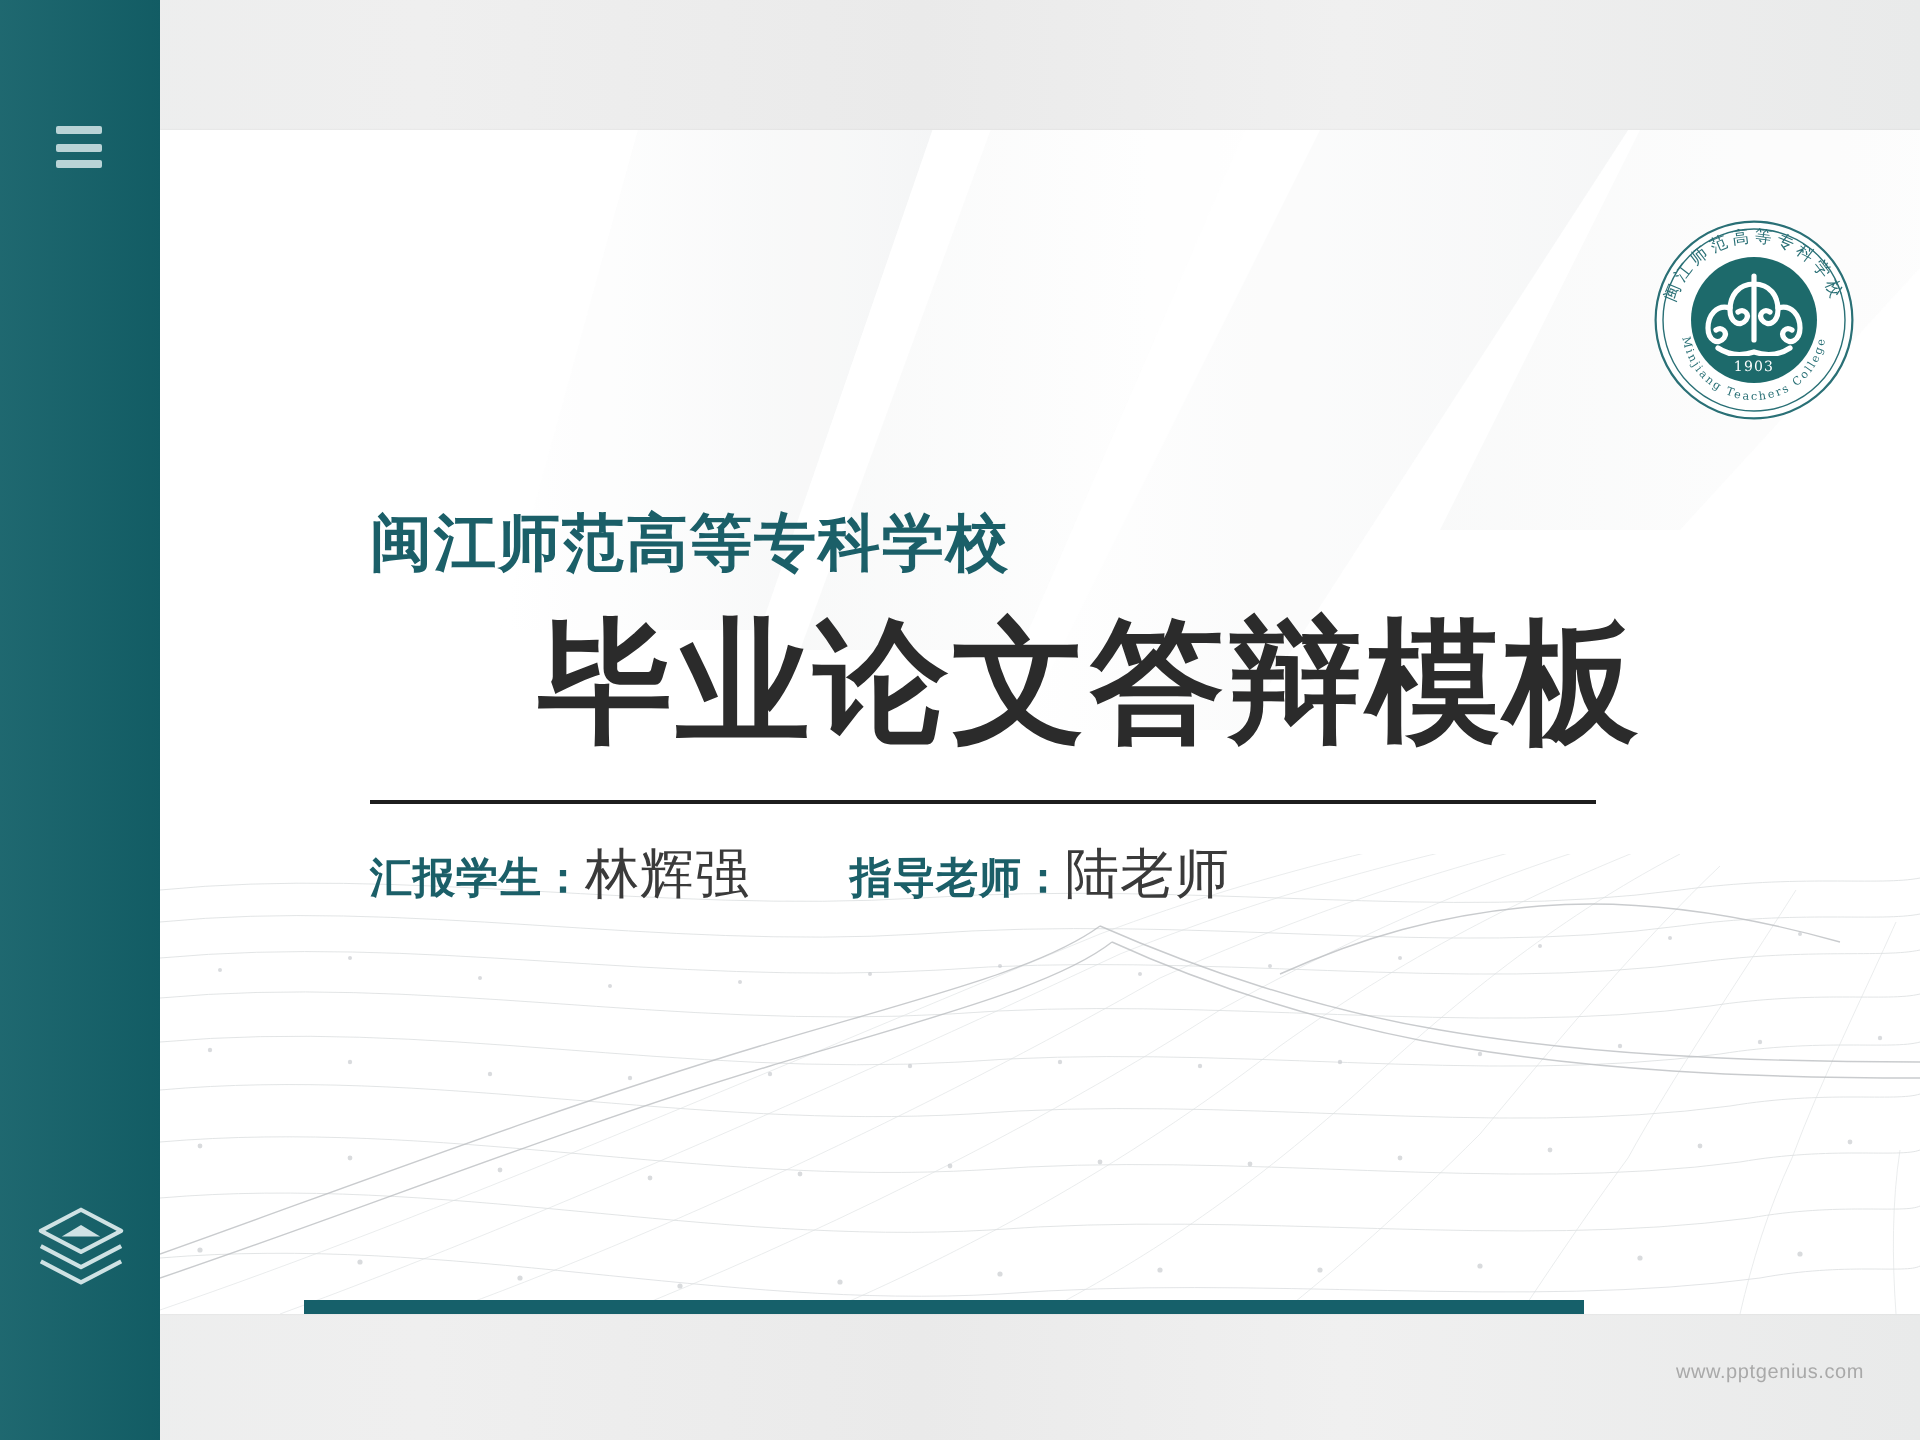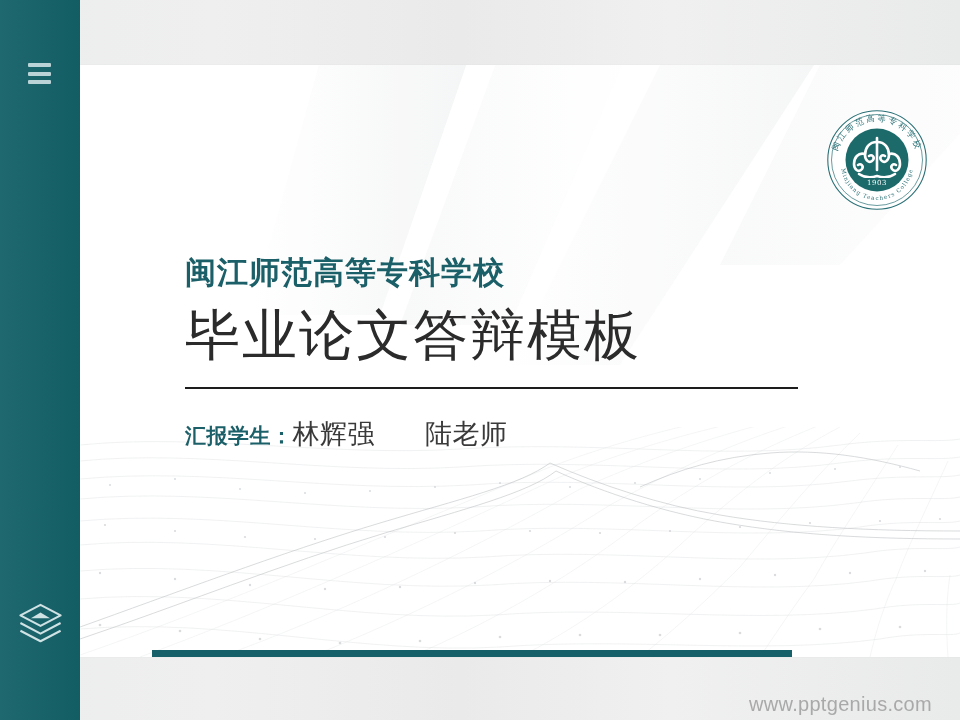--- a/index.html
+++ b/index.html
@@ -115,38 +115,39 @@
     font-weight: bold;
     color: #1b5f68;
     letter-spacing: 1px;
     line-height: 1.15;
     margin: 0;
     white-space: nowrap;
   }
 
   .main-title {
     font-family: "DejaVu Sans", "Liberation Sans", sans-serif;
-    font-size: 55px;
-    font-weight: normal;
+    font-size: 67px;
+    font-weight: bold;
     color: #2b2b2b;
     letter-spacing: 2px;
     line-height: 1.1;
     margin: 14px 0 0 0;
     white-space: nowrap;
+    text-align: center;
   }
 
   .rule {
     margin: 22px 0 0 0;
     width: 613px;
     height: 2px;
     background: #1d1d1d;
   }
 
   .meta-row {
-    margin-top: 27px;
+    margin-top: 17px;
     display: flex;
     align-items: baseline;
     white-space: nowrap;
   }
   .meta-item { display: inline-flex; align-items: baseline; }
   .meta-item + .meta-item { margin-left: 50px; }
   .meta-label {
     font-family: "DejaVu Sans", "Liberation Sans", sans-serif;
     font-size: 21px;
     font-weight: bold;
@@ -179,23 +180,23 @@
     width: 640px;
     height: 8px;
     background: #16606a;
     z-index: 4;
   }
 
   
   .footer-url {
     position: absolute;
     right: 28px;
-    bottom: 4px;
+    bottom: 28px;
     font-family: "Liberation Sans", "DejaVu Sans", sans-serif;
-    font-size: 20px;
+    font-size: 10px;
     color: #a9a9a9;
     letter-spacing: 0.3px;
     z-index: 7;
   }
 </style>
 </head>
 <body>
 
 <div id="slide">
 
@@ -368,20 +369,21 @@
       <h1 class="main-title">毕业论文答辩模板</h1>
 
       <div class="rule"></div>
 
       <div class="meta-row">
         <span class="meta-item">
           <span class="meta-label">汇报学生：</span>
           <span class="meta-value">林辉强</span>
         </span>
         <span class="meta-item">
+          <span class="meta-label">指导老师：</span>
           <span class="meta-value">陆老师</span>
         </span>
       </div>
     </div>
 
     <div class="bottom-bar"></div>
   </div>
 
   <div class="footer-url">www.pptgenius.com</div>
 

